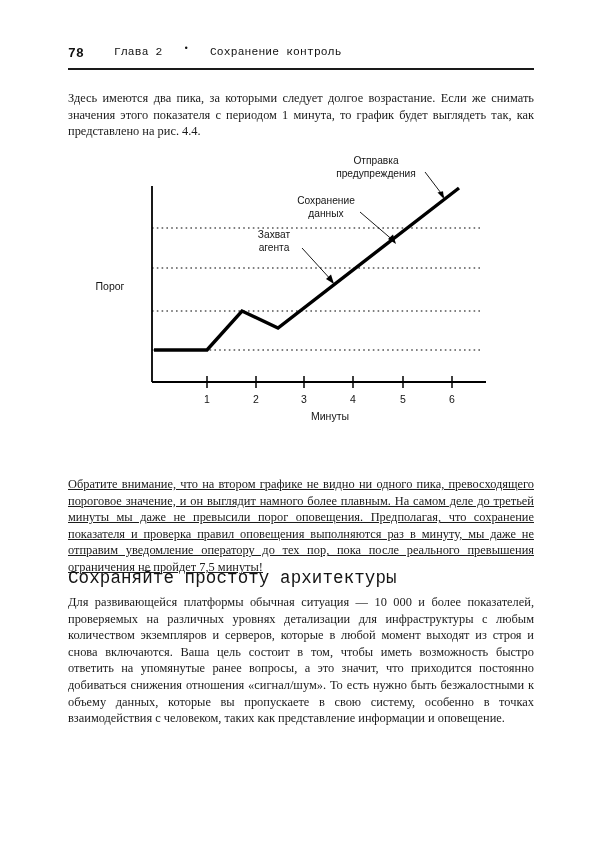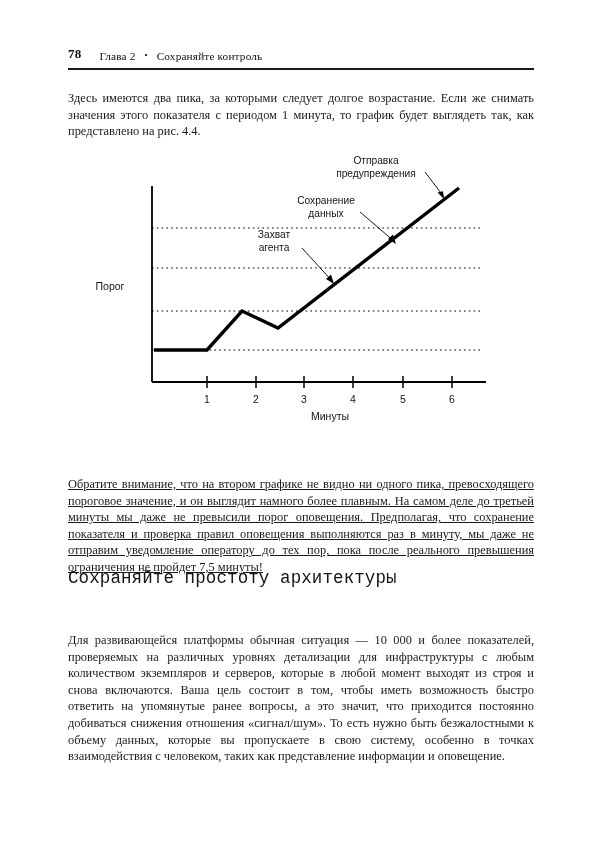--- a/index.html
+++ b/index.html
@@ -24,24 +24,25 @@
     background: #fff;
   }
 
   
   .runhead {
     position: absolute;
     left: 68px;
     top: 46px;
     width: 466px;
     display: flex;
-    align-items: flex-end;
-    font-family: Liberation Serif, serif;
+    align-items: flex-start;
+    font-family: Liberation Mono, monospace;
     font-size: 11.5px;
     color: #111;
+    gap: 12px;
   }
   .runhead .folio {
     font-weight: bold;
     font-size: 13px;
     margin-right: 18px;
     letter-spacing: .2px;
   }
   .runhead .chap {
     font-size: 11.3px;
     letter-spacing: .15px;
@@ -70,21 +71,21 @@
     font-family: "Liberation Serif", serif;
     font-size: 12.4px;
     line-height: 16.6px;
     text-align: justify;
     color: #1b1b1b;
     -webkit-hyphens: none;
     hyphens: none;
   }
   p.p1 { top: 90px; }
   p.p2 { top: 476px; text-decoration: underline; }
-  p.p3 { top: 632px; }
+  p.p3 { top: 594px; }
   p.p4 { top: 742px; }
 
   h2.section {
     position: absolute;
     margin: 0;
     left: 68px;
     top: 568px;
     width: 466px;
     font-family: Liberation Mono, monospace;
     font-weight: normal;
@@ -117,21 +118,21 @@
 </style>
 </head>
 <body>
 
 <div class="page">
 
   <div class="runhead">
     <span class="folio">78</span>
     <span class="chap">Глава 2</span>
     <span class="dot">•</span>
-    <span class="chap">Сохраняйте контроль</span>
+    <span class="chap">Сохранение контроль</span>
   </div>
   <div class="runhead-rule"></div>
 
   <p class="body p1">Здесь имеются два пика, за которыми следует долгое возрастание. Если же снимать значения этого показателя с периодом 1 минута, то график будет выглядеть так, как представлено на рис. 4.4.</p>
 
   <div class="figure">
     <svg width="466" height="300" viewBox="0 0 466 300" xmlns="http://www.w3.org/2000/svg">
 
       <g stroke="#000" stroke-width="1.1" stroke-dasharray="1.6 3.2">
         <line x1="84" y1="80" x2="415" y2="80"></line>

